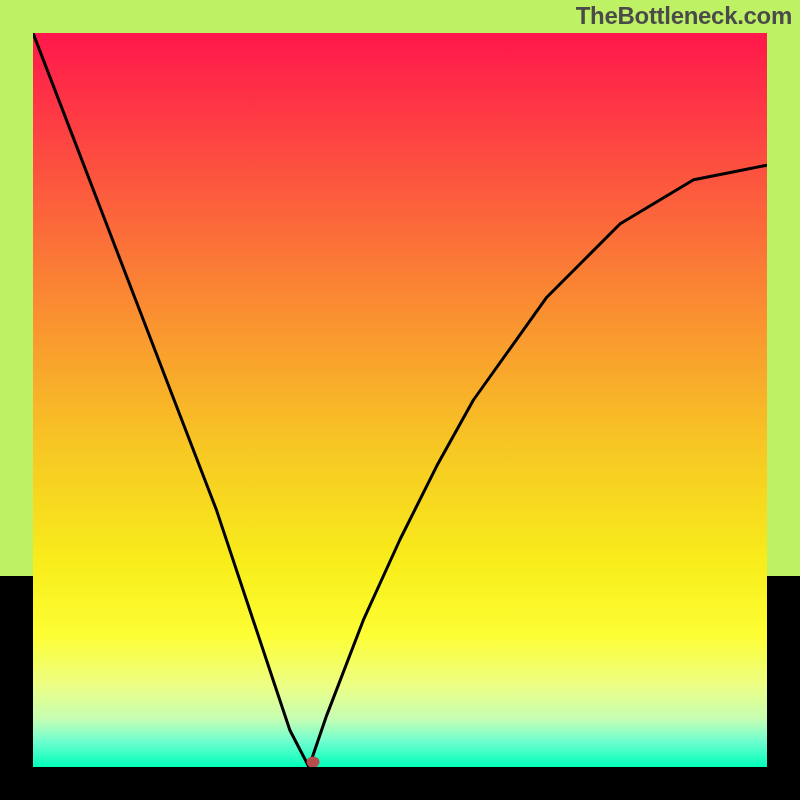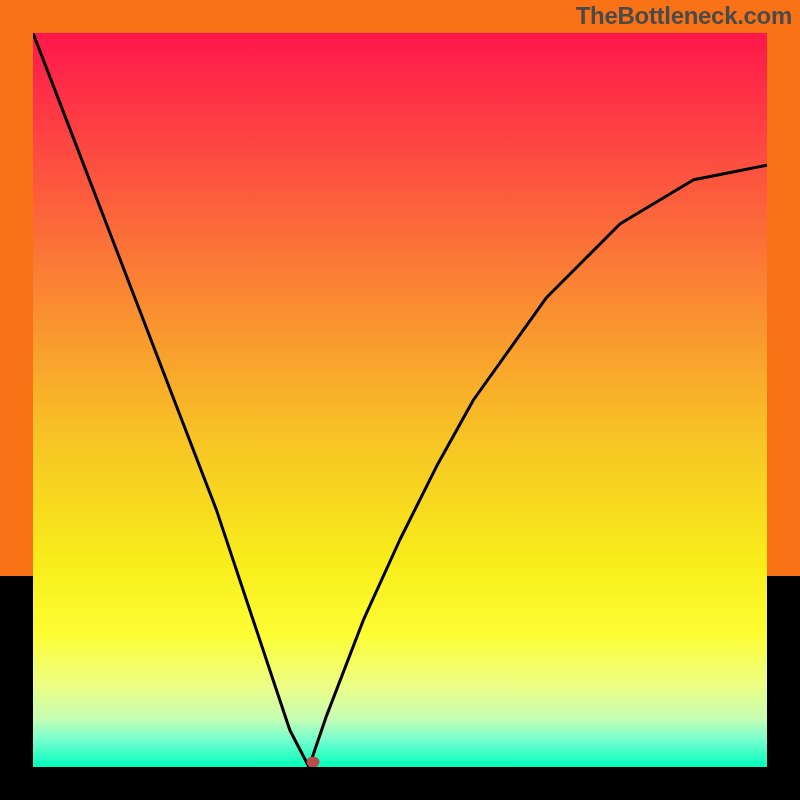--- a/index.html
+++ b/index.html
@@ -1,17 +1,17 @@
 <!DOCTYPE html>
 <html><head>
 <meta charset="utf-8">
 <style>
   * { margin: 0; padding: 0; box-sizing: border-box; }
   html, body { width: 800px; height: 800px; overflow: hidden; background: #000; }
-  .wrap { position: relative; width: 800px; height: 576px; background: #f97316; }
+  .wrap { position: relative; width: 800px; height: 576px; background: #bef264; }
   .brand {
     position: absolute;
     top: 2px;
     right: 8px;
     font-family: Arial, Helvetica, sans-serif;
     font-size: 24px;
     font-weight: 600;
     color: #4a4a4a;
     letter-spacing: -0.3px;
     z-index: 5;

